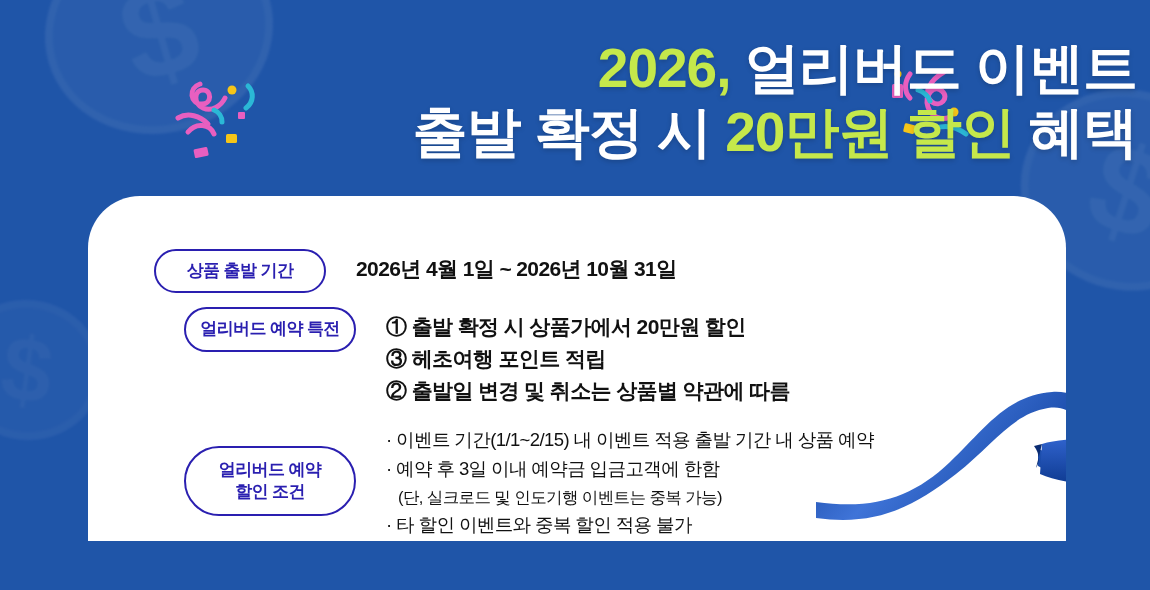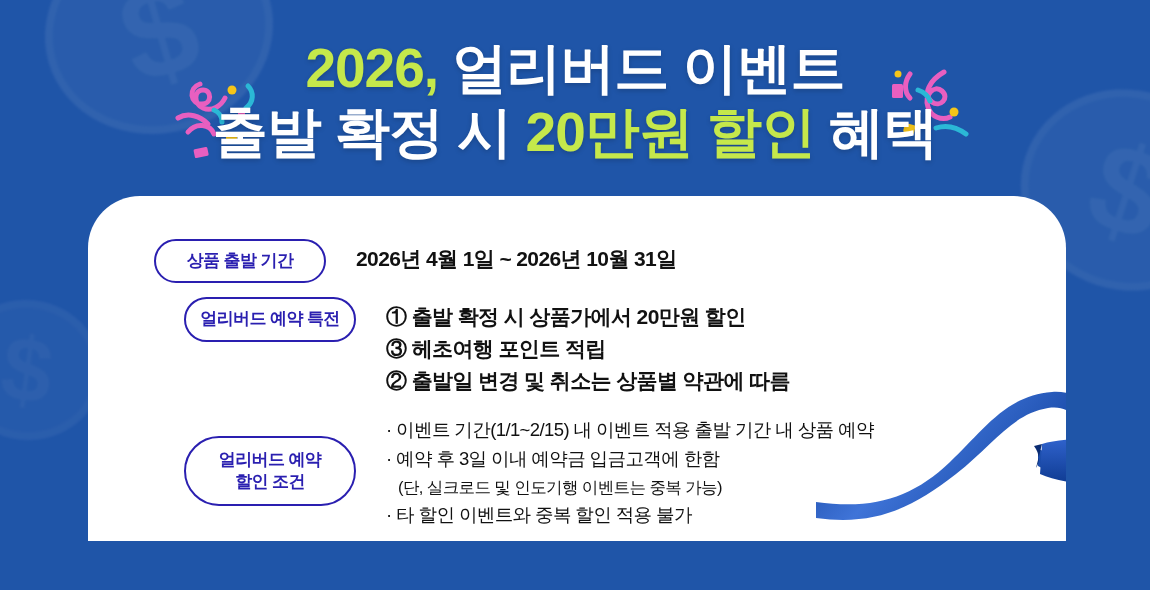--- a/index.html
+++ b/index.html
@@ -22,22 +22,22 @@
     color:rgba(255,255,255,0.05);
     font-weight:bold;
     filter:blur(1px);
   }
   .coin.c1 { width:230px; height:205px; left:44px; top:-72px; transform:rotate(-16deg); font-size:130px; }
   .coin.c2 { width:215px; height:200px; left:1020px; top:90px; transform:rotate(18deg); font-size:125px; }
   .coin.c3 { width:150px; height:140px; left:-48px; top:300px; transform:rotate(8deg); font-size:90px; opacity:.7;}
 
   
   .headline {
-    position:absolute; left:0; right:0; top:36px;
-    text-align:center; z-index:6;
+    position:absolute; left:0; right:13px; top:36px;
+    text-align:right; z-index:6;
   }
   .headline .line {
     font-size:55px;
     font-weight:bold;
     letter-spacing:-1px;
     line-height:1.17;
     color:#ffffff;
     text-shadow:0 2px 5px rgba(0,0,0,.18);
     white-space:nowrap;
   }
@@ -93,21 +93,21 @@
     font-weight:bold;
   }
   .row-body.plain { font-weight:bold; }
   .row-body .li { white-space:nowrap; }
 
   .row-cond .row-body { font-weight:normal; font-size:18.5px; line-height:1.58; }
   .row-cond .row-body .li { font-weight:normal; }
   .note { font-size:16.5px; padding-left:12px; }
 
   
-  .row-period { margin-top:13px; }
+  .row-period { margin-top:23px; }
   .row-perk   { margin-top:16px; }
   .row-cond   { margin-top:24px;align-items:center; }
   .row-cond .pill { margin-top:2px; }
 </style>
 </head>
 <body>
 
 <div class="bg-layer">
   <div class="coin c1">
     <span>$</span>

